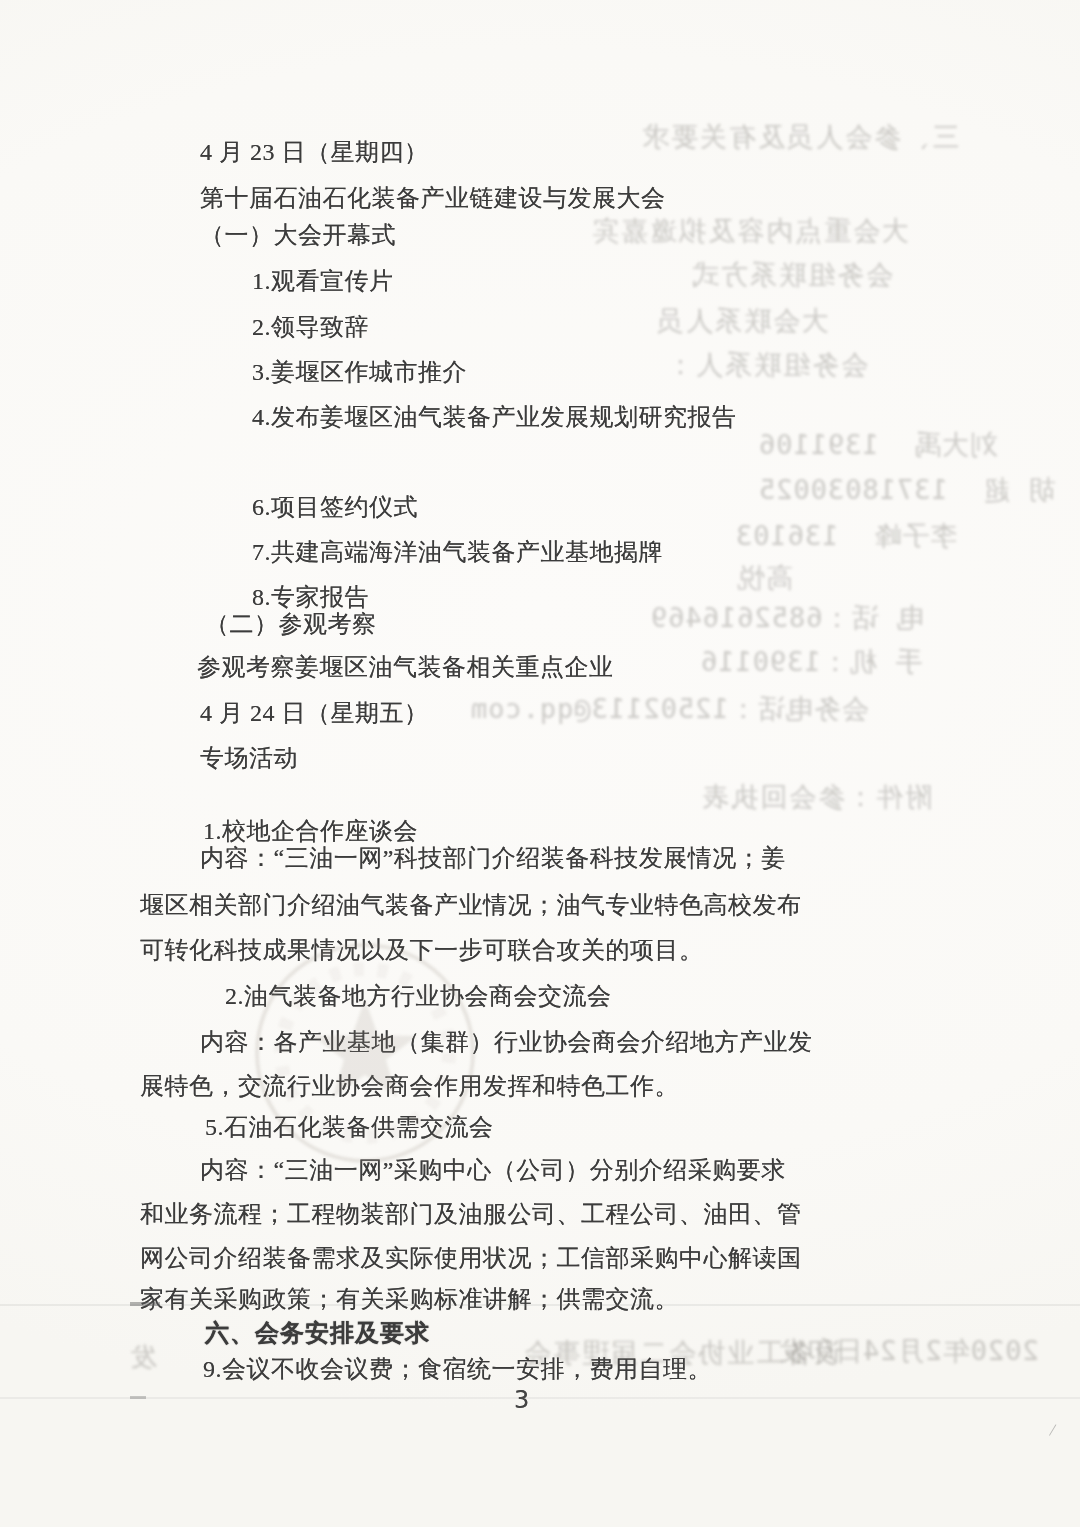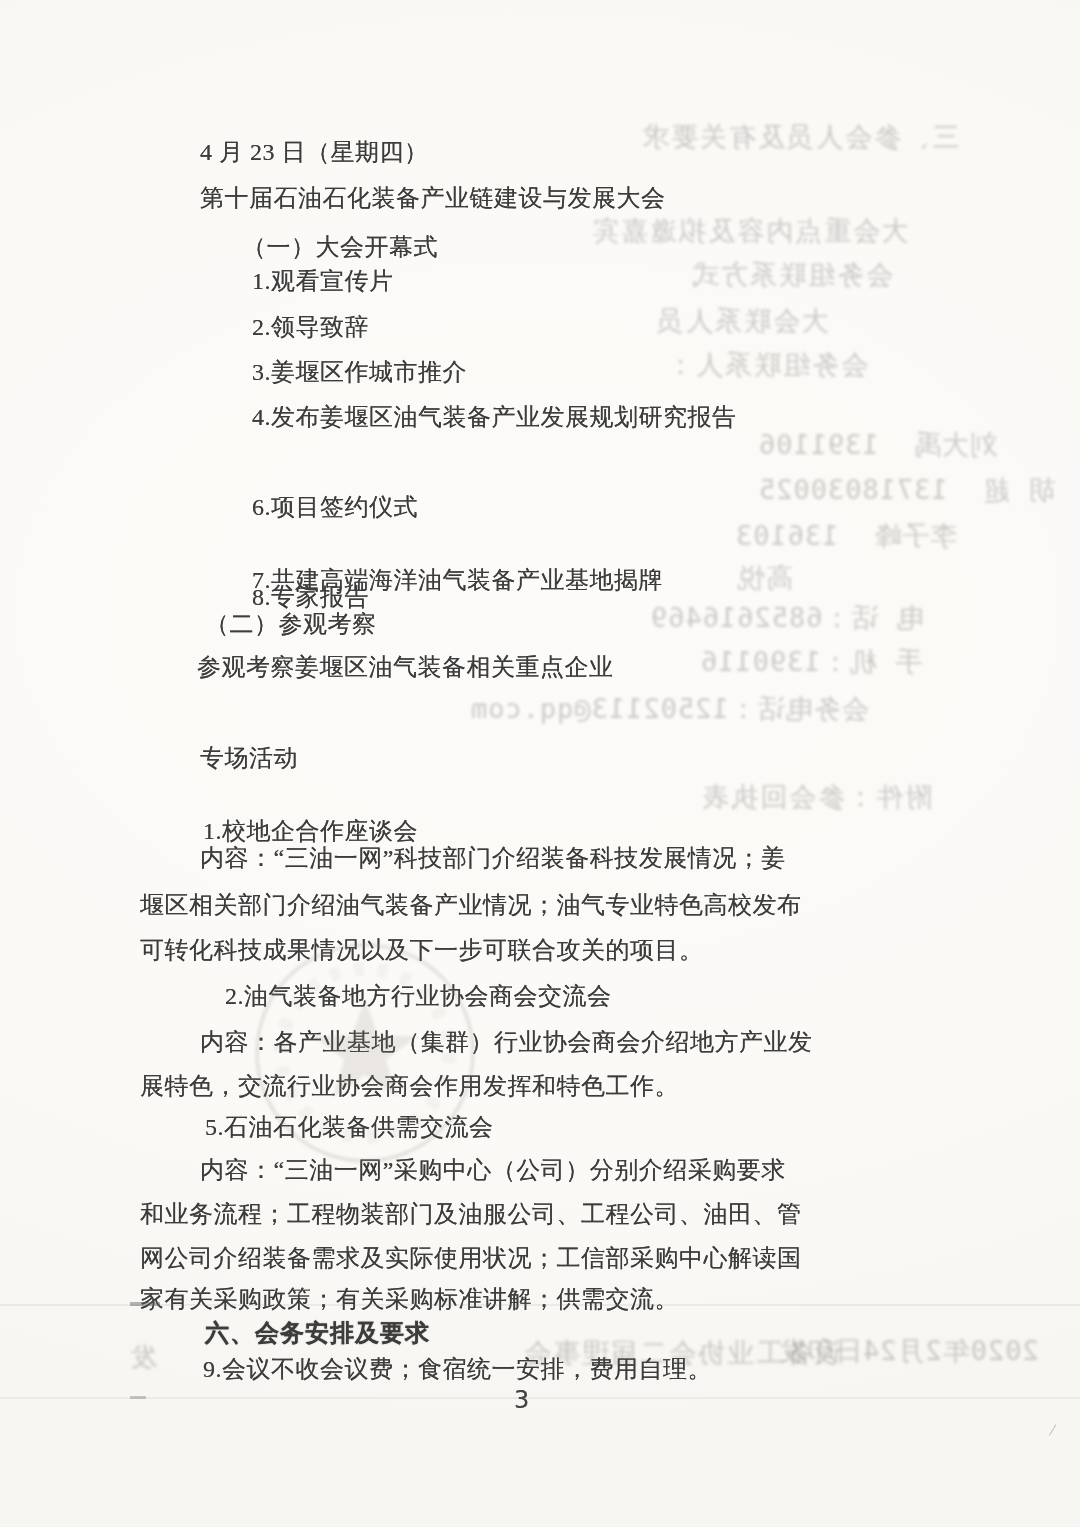--- a/index.html
+++ b/index.html
@@ -39,30 +39,31 @@
   #edge-mark{position:absolute;left:1050px;top:1420px;color:rgba(120,120,120,.5);
     font-size:18px;transform:rotate(12deg);}
 </style>
 </head>
 <body>
 
 <div id="sheet">
 
   <div class="line" style="top:131px;left:200px;">4 月 23 日（星期四）</div>
   <div class="line" style="top:177px;left:200px;">第十届石油石化装备产业链建设与发展大会</div>
-  <div class="line" style="top:226px;left:200px;margin-left:42px;">（一）大会开幕式</div>
+  <div class="line" style="top:214px;left:200px;">（一）大会开幕式</div>
   <div class="line" style="top:260px;left:252px;">1.观看宣传片</div>
   <div class="line" style="top:306px;left:252px;">2.领导致辞</div>
   <div class="line" style="top:351px;left:252px;">3.姜堰区作城市推介</div>
   <div class="line" style="top:396px;left:252px;">4.发布姜堰区油气装备产业发展规划研究报告</div>
   <div class="line" style="top:486px;left:252px;">6.项目签约仪式</div>
-  <div class="line" style="top:531px;left:252px;margin-top:28px;">7.共建高端海洋油气装备产业基地揭牌</div>
+  <div class="line" style="top:531px;left:252px;">7.共建高端海洋油气装备产业基地揭牌</div>
   <div class="line" style="top:576px;left:252px;">8.专家报告</div>
   <div class="line" style="top:603px;left:205px;">（二）参观考察</div>
   <div class="line" style="top:646px;left:197px;">参观考察姜堰区油气装备相关重点企业</div>
+  <div class="line" style="top:692px;left:200px;">4 月 24 日（星期五）</div>
   <div class="line" style="top:737px;left:200px;">专场活动</div>
   <div class="line" style="top:782px;left:203px;margin-top:28px;">1.校地企合作座谈会</div>
   <div class="line" style="top:837px;left:200px;">内容：“三油一网”科技部门介绍装备科技发展情况；姜</div>
   <div class="line" style="top:884px;left:140px;">堰区相关部门介绍油气装备产业情况；油气专业特色高校发布</div>
   <div class="line" style="top:929px;left:140px;">可转化科技成果情况以及下一步可联合攻关的项目。</div>
   <div class="line" style="top:975px;left:225px;">2.油气装备地方行业协会商会交流会</div>
   <div class="line" style="top:1021px;left:200px;">内容：各产业基地（集群）行业协会商会介绍地方产业发</div>
   <div class="line" style="top:1065px;left:140px;">展特色，交流行业协会商会作用发挥和特色工作。</div>
   <div class="line" style="top:1106px;left:205px;">5.石油石化装备供需交流会</div>
   <div class="line" style="top:1149px;left:200px;">内容：“三油一网”采购中心（公司）分别介绍采购要求</div>

